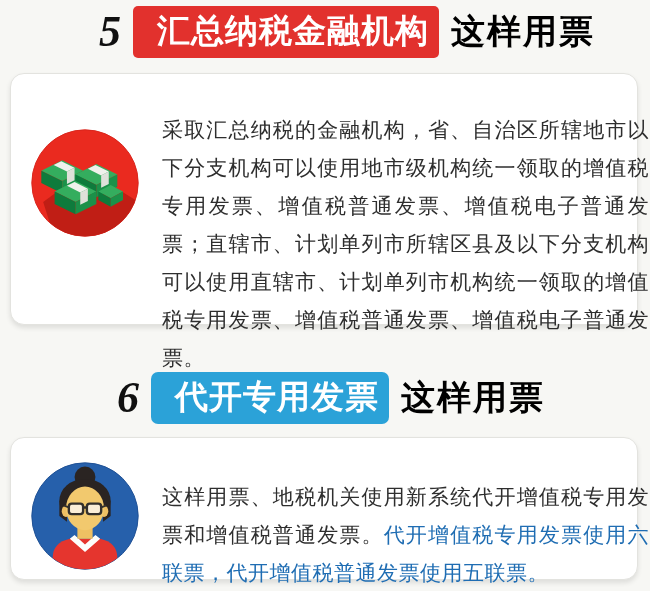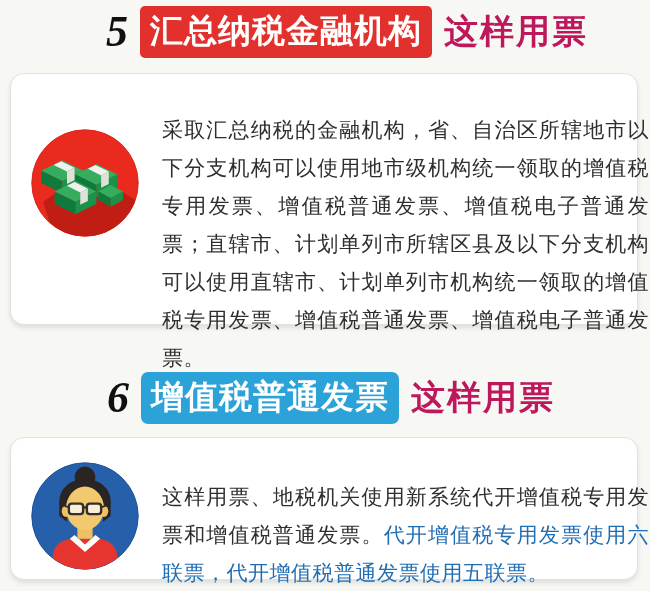--- a/index.html
+++ b/index.html
@@ -12,25 +12,25 @@
     align-items:center;gap:12px;height:56px;
   }
   .h5{top:4px;transform:translateX(22px);}
   .h6{top:370px;transform:translateX(6px);}
   .num{
     font-family:"Liberation Serif","DejaVu Serif",serif;font-weight:bold;font-style:italic;
     font-size:44px;color:#101010;line-height:1;
   }
   .badge{
     color:#ffffff;font-weight:bold;font-size:33px;line-height:1.25;
-    padding:4px 10px 6px 10px;letter-spacing:1px;white-space:nowrap;
+    padding:4px 10px 6px 24px;letter-spacing:1px;white-space:nowrap;
   }
   .badge-red{background:#e2312d;border-radius:5px;}
   .badge-blue{background:#2ba2d8;border-radius:7px;}
-  .title-rest{font-weight:bold;font-size:34px;color:#be185d;letter-spacing:2px;white-space:nowrap;}
+  .title-rest{font-weight:bold;font-size:34px;color:#000000;letter-spacing:2px;white-space:nowrap;}
   .card{
     position:absolute;left:10px;width:628px;background:#ffffff;
     border:1px solid #e3e3df;border-radius:14px;
     box-shadow:0 3px 5px rgba(0,0,0,0.10);box-sizing:border-box;
   }
   .card1{top:73px;height:252px;}
   .card2{top:437px;height:143px;}
   .circle-icon{position:absolute;left:17px;}
   .icon1{top:52px;}
   .icon2{top:21px;}
@@ -93,21 +93,21 @@
         <polygon points="74,69 87,62 100,69 87,76" fill="#34ad5e"></polygon>
         <polygon points="74,69 74,78 87,85 87,76" fill="#0e7b3c"></polygon>
         <polygon points="100,69 100,78 87,85 87,76" fill="#1b9149"></polygon>
       </g>
     </svg>
     <p class="para">采取汇总纳税的金融机构，省、自治区所辖地市以下分支机构可以使用地市级机构统一领取的增值税专用发票、增值税普通发票、增值税电子普通发票；直辖市、计划单列市所辖区县及以下分支机构可以使用直辖市、计划单列市机构统一领取的增值税专用发票、增值税普通发票、增值税电子普通发票。</p>
   </div>
 
   <div class="section-header h6">
     <span class="num">6</span>
-    <span class="badge badge-blue">增值税普通发票</span>
+    <span class="badge badge-blue">代开专用发票</span>
     <span class="title-rest">这样用票</span>
   </div>
 
   <div class="card card2">
     <svg class="circle-icon icon2" width="114" height="114" viewBox="0 0 120 120">
       <defs>
           <clipPath id="clipB">
             <circle cx="60" cy="60" r="56"></circle>
           </clipPath>
         </defs>

